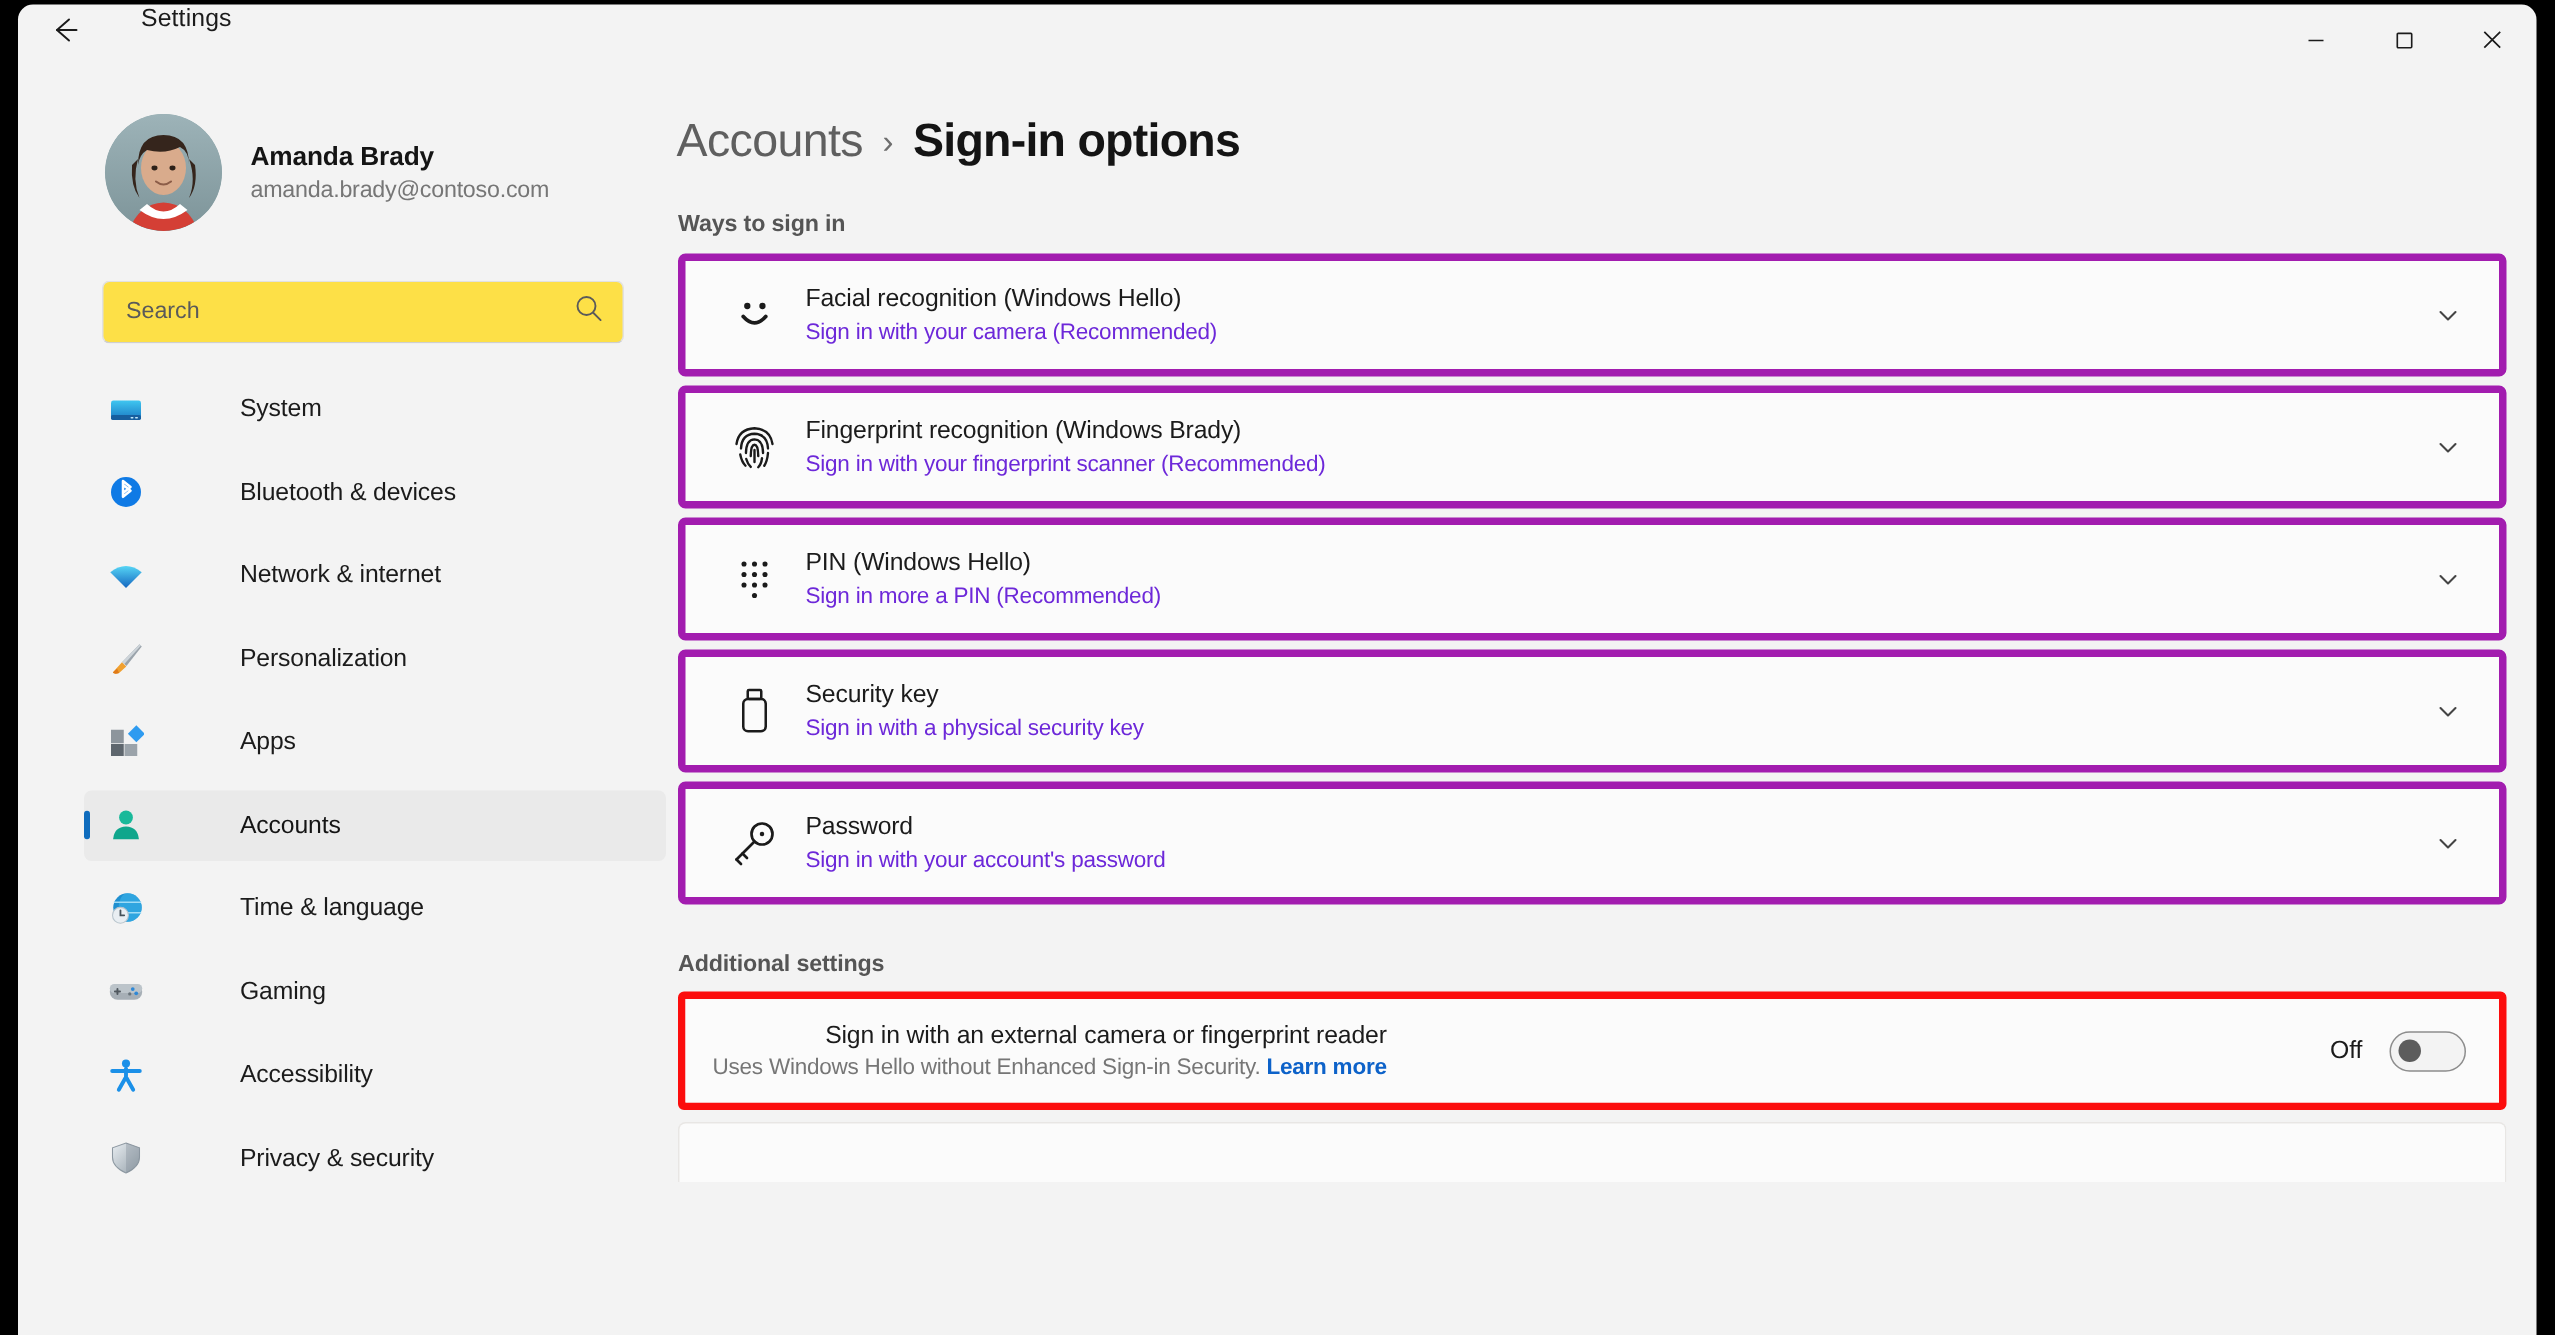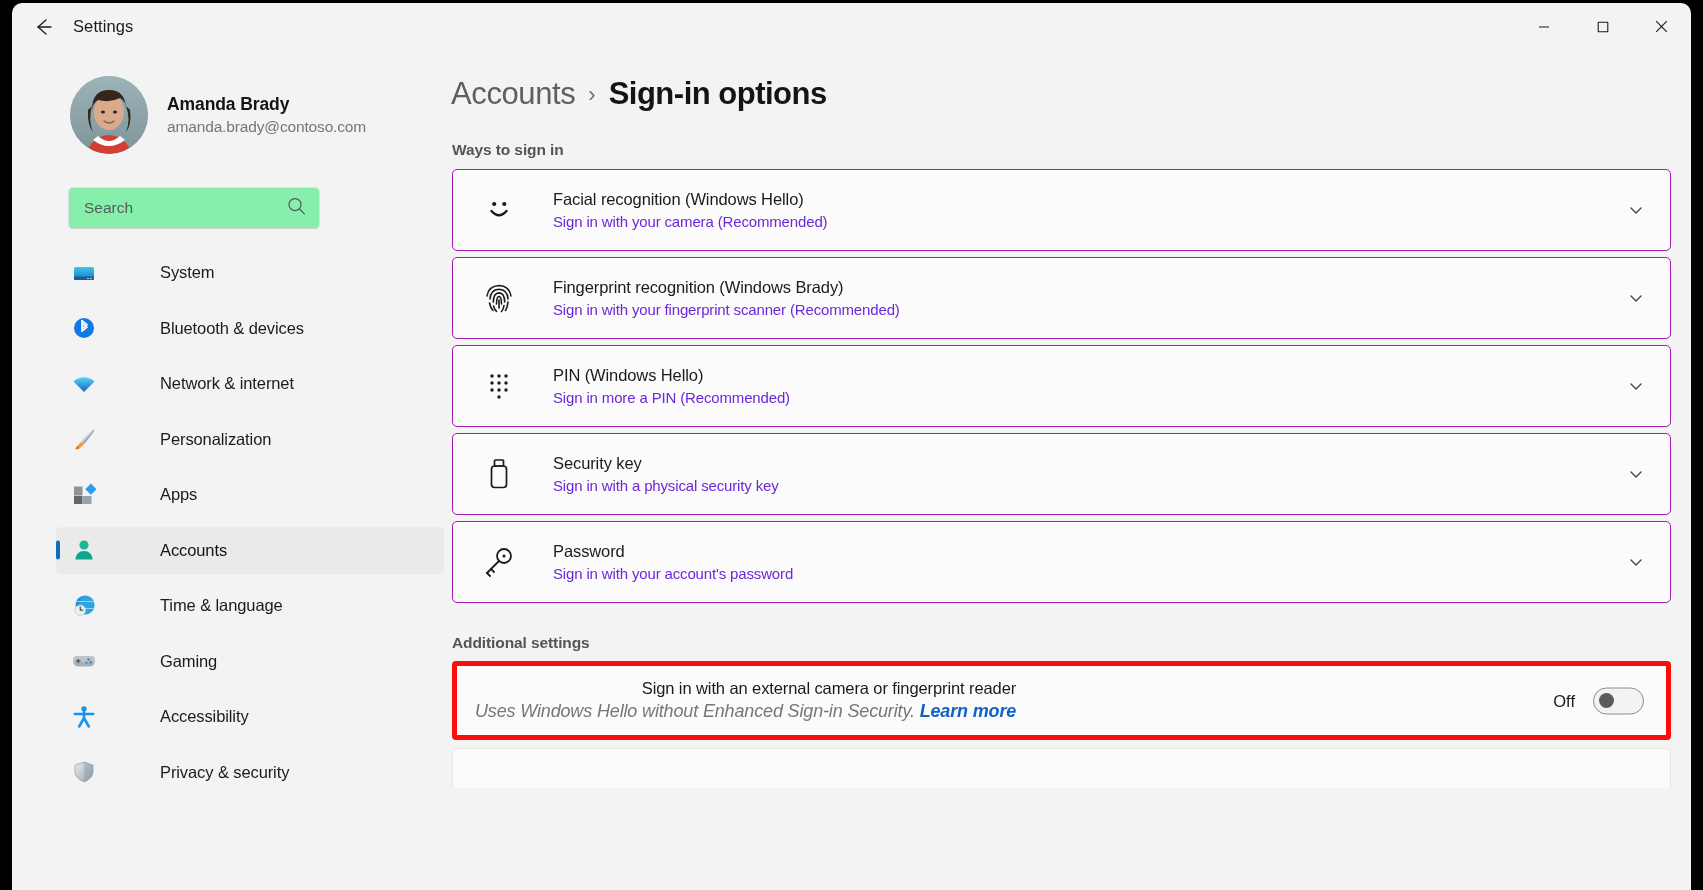--- a/index.html
+++ b/index.html
@@ -23,21 +23,22 @@
     overflow: hidden;
   }
 
   
   #titlebar {
     position: absolute;
     left: 0; top: 0;
     width: 100%;
     height: 47px;
     display: flex;
-    align-items: center;
+    align-items: flex-start;
+    gap: 21px;
   }
   .back-btn {
     width: 42px; height: 34px;
     margin-left: 10px;
     display: flex; align-items: center; justify-content: center;
     border-radius: 5px;
   }
   .back-btn svg { display: block; }
   #app-title {
     margin-left: 9px;
@@ -95,23 +96,23 @@
     font-size: 15.5px;
     color: #767676;
     margin-top: 3px;
     letter-spacing: -0.15px;
     text-align: center;
   }
 
   #search-box {
     position: relative;
     margin: 33px 0 0 28px;
-    width: 252px;
+    width: 348px;
     height: 42px;
-    background: #86efac;
+    background: #fde047;
     border: 1px solid #e1e1e1;
     border-bottom-color: #cfcfcf;
     border-radius: 5px;
     display: flex;
     align-items: center;
   }
   #search-input {
     border: none;
     outline: none;
     background: transparent;
@@ -207,27 +208,26 @@
     color: #555555;
     margin-left: 20px;
     letter-spacing: -0.1px;
   }
   #ways-heading { margin-top: 29px; }
 
   .card-list { margin-top: 10px; padding: 0 20px 0 20px; }
   .card {
     position: relative;
     background: #fbfbfb;
-    border: 1px solid #a21caf;
+    border: 5px solid #a21caf;
     border-radius: 5px;
     height: 82px;
     display: flex;
     align-items: center;
     margin-bottom: 6px;
-    gap: 20px;
   }
   .card-icon {
     width: 42px;
     margin-left: 25px;
     flex: none;
     display: flex; align-items: center; justify-content: center;
     color: #1b1b1b;
   }
   .card-icon svg { display: block; }
   .card-text { margin-left: 13px; }
@@ -267,25 +267,24 @@
     position: relative;
     padding-left: 18px;
     text-align: right;
   }
   #external-title {
     font-size: 16.5px;
     color: #1b1b1b;
     letter-spacing: -0.1px;
   }
   #external-sub {
-    font-size: 18px;
+    font-size: 15px;
     color: #767676;
     margin-top: 3px;
     letter-spacing: -0.15px;
-    font-style: italic;
   }
   #learn-more {
     color: #0d62c9;
     font-weight: bold;
     text-decoration: none;
   }
   #toggle-area {
     position: absolute;
     right: 22px; top: 50%;
     transform: translateY(-50%);

